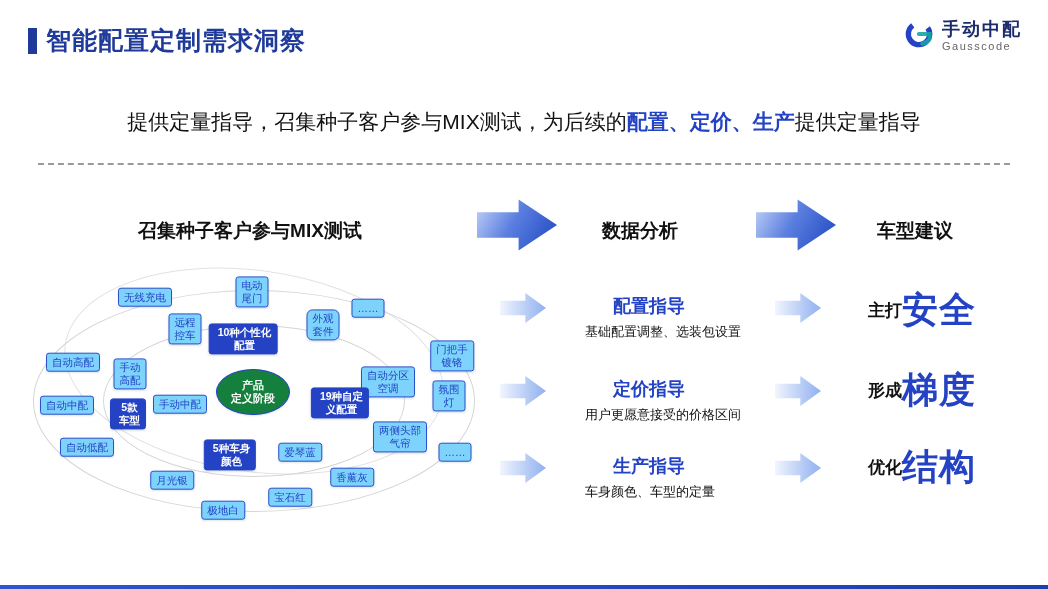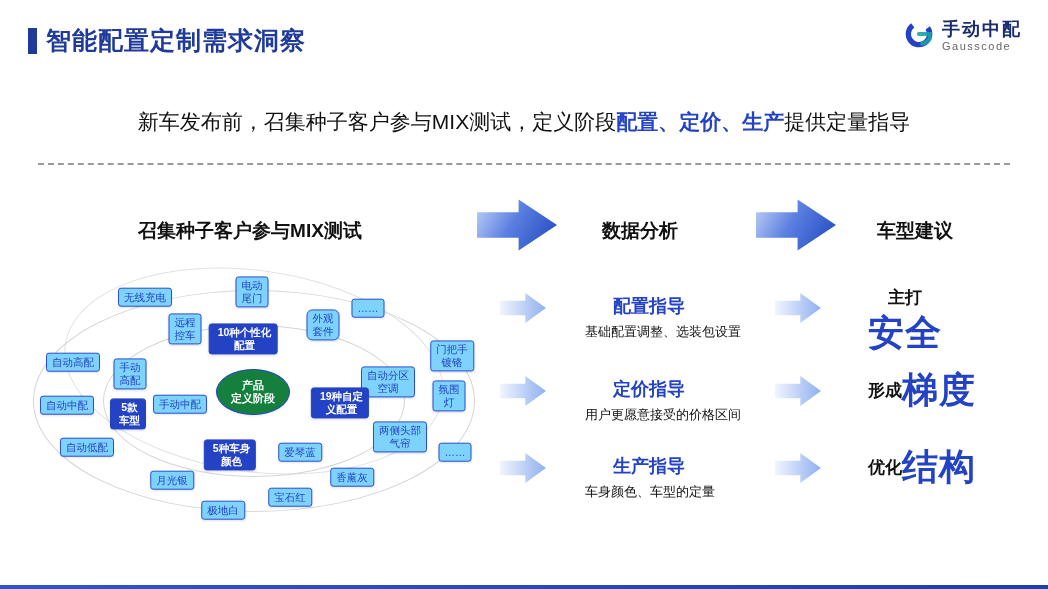--- a/index.html
+++ b/index.html
@@ -73,21 +73,21 @@
         <path d="M18 18 L31 18 L31 24 A13 13 0 0 1 22 30" fill="none" stroke="#16a5a5" stroke-width="5" stroke-linecap="round" opacity="0.9" transform="scale(0.92) translate(1.5,1.5)"></path>
       </svg>
     </span>
     <span class="logo-text">
       <span class="logo-name">手动中配</span>
       <span class="logo-sub">Gausscode</span>
     </span>
   </div>
 
   <div class="subtitle">
-    <span>新车发布前，召集种子客户参与MIX测试，定义阶段</span><span class="hl">配置、定价、生产</span><span>提供定量指导</span>
+    <span>提供定量指导，召集种子客户参与MIX测试，为后续的</span><span class="hl">配置、定价、生产</span><span>提供定量指导</span>
   </div>
   <div class="divider"></div>
 
   <div class="col-heading h-left">召集种子客户参与MIX测试</div>
   <div class="col-heading h-right">车型建议</div>
   <div class="col-heading h-mid">数据分析</div>
 
   <div class="big-arrow ba1"></div>
   <div class="big-arrow ba2"></div>
 
@@ -149,21 +149,21 @@
     <div class="an-desc">用户更愿意接受的价格区间</div>
   </div>
 
   <div class="sm-arrow" style="left:500px;top:450px;"></div>
   <div class="sm-arrow" style="left:775px;top:450px;"></div>
   <div class="an-item" style="top:454px;">
     <div class="an-title">生产指导</div>
     <div class="an-desc">车身颜色、车型的定量</div>
   </div>
 
-  <div class="sug" style="top:286px;flex-direction:column;">
+  <div class="sug" style="top:286px;">
     <span class="sug-prefix">主打</span>
     <span class="sug-word">安全</span>
   </div>
   <div class="sug" style="top:366px;">
     <span class="sug-prefix">形成</span>
     <span class="sug-word">梯度</span>
   </div>
   <div class="sug" style="top:443px;">
     <span class="sug-prefix">优化</span>
     <span class="sug-word">结构</span>

